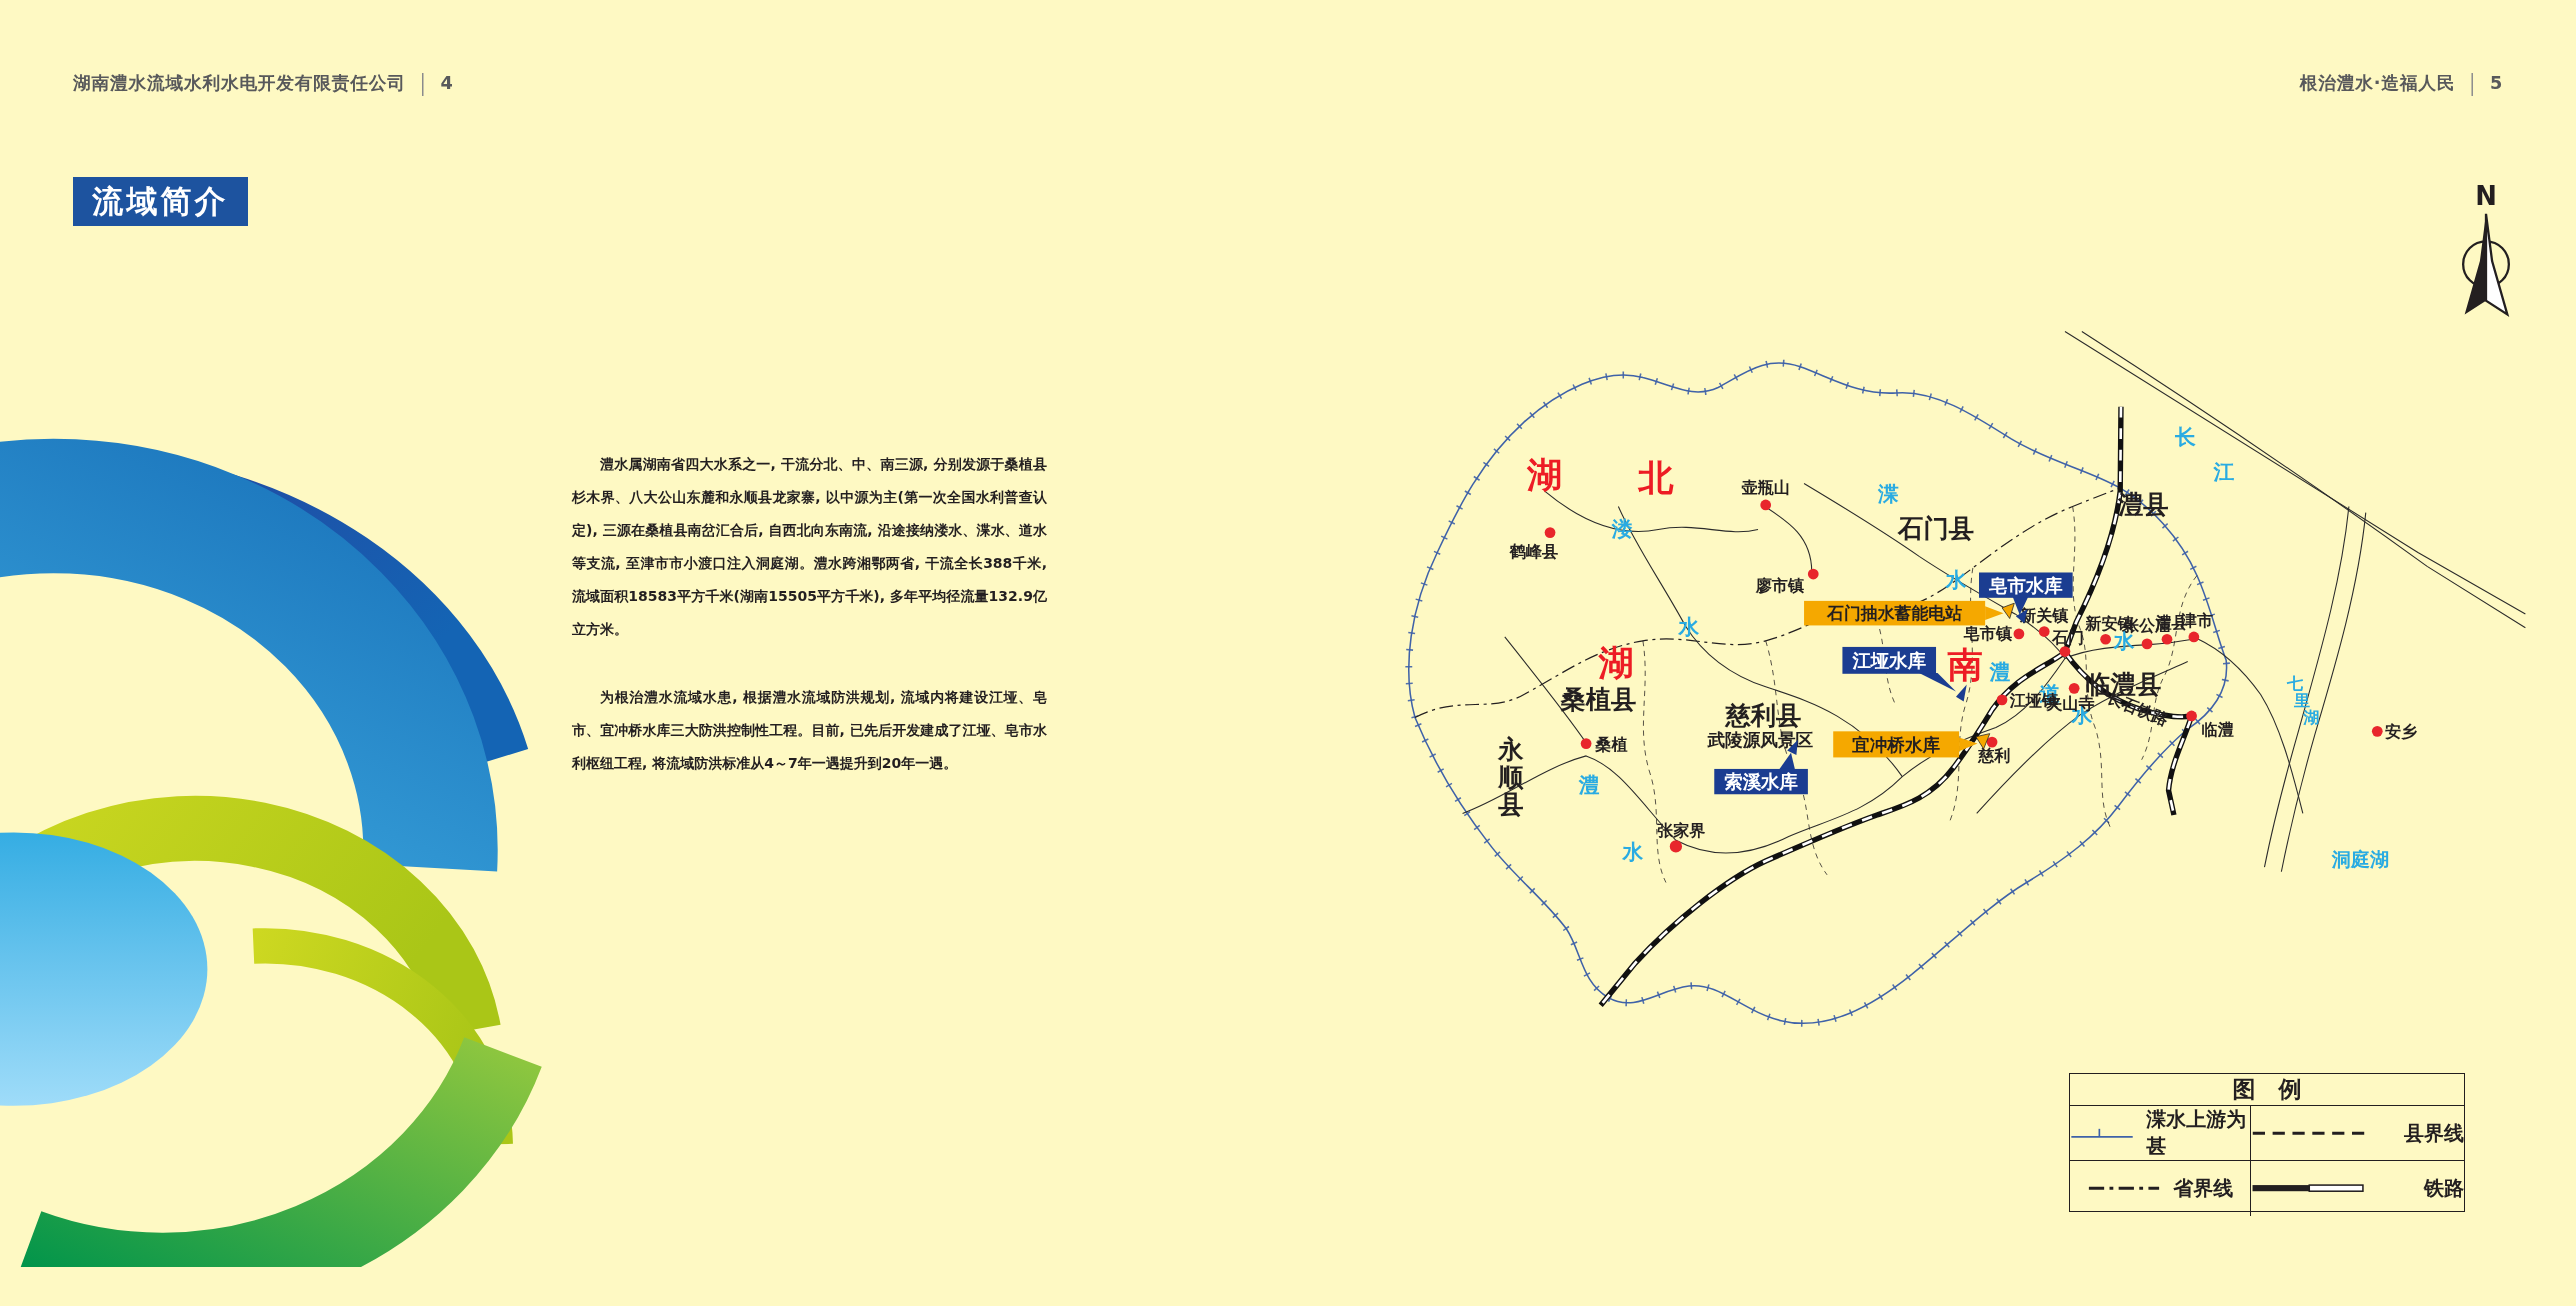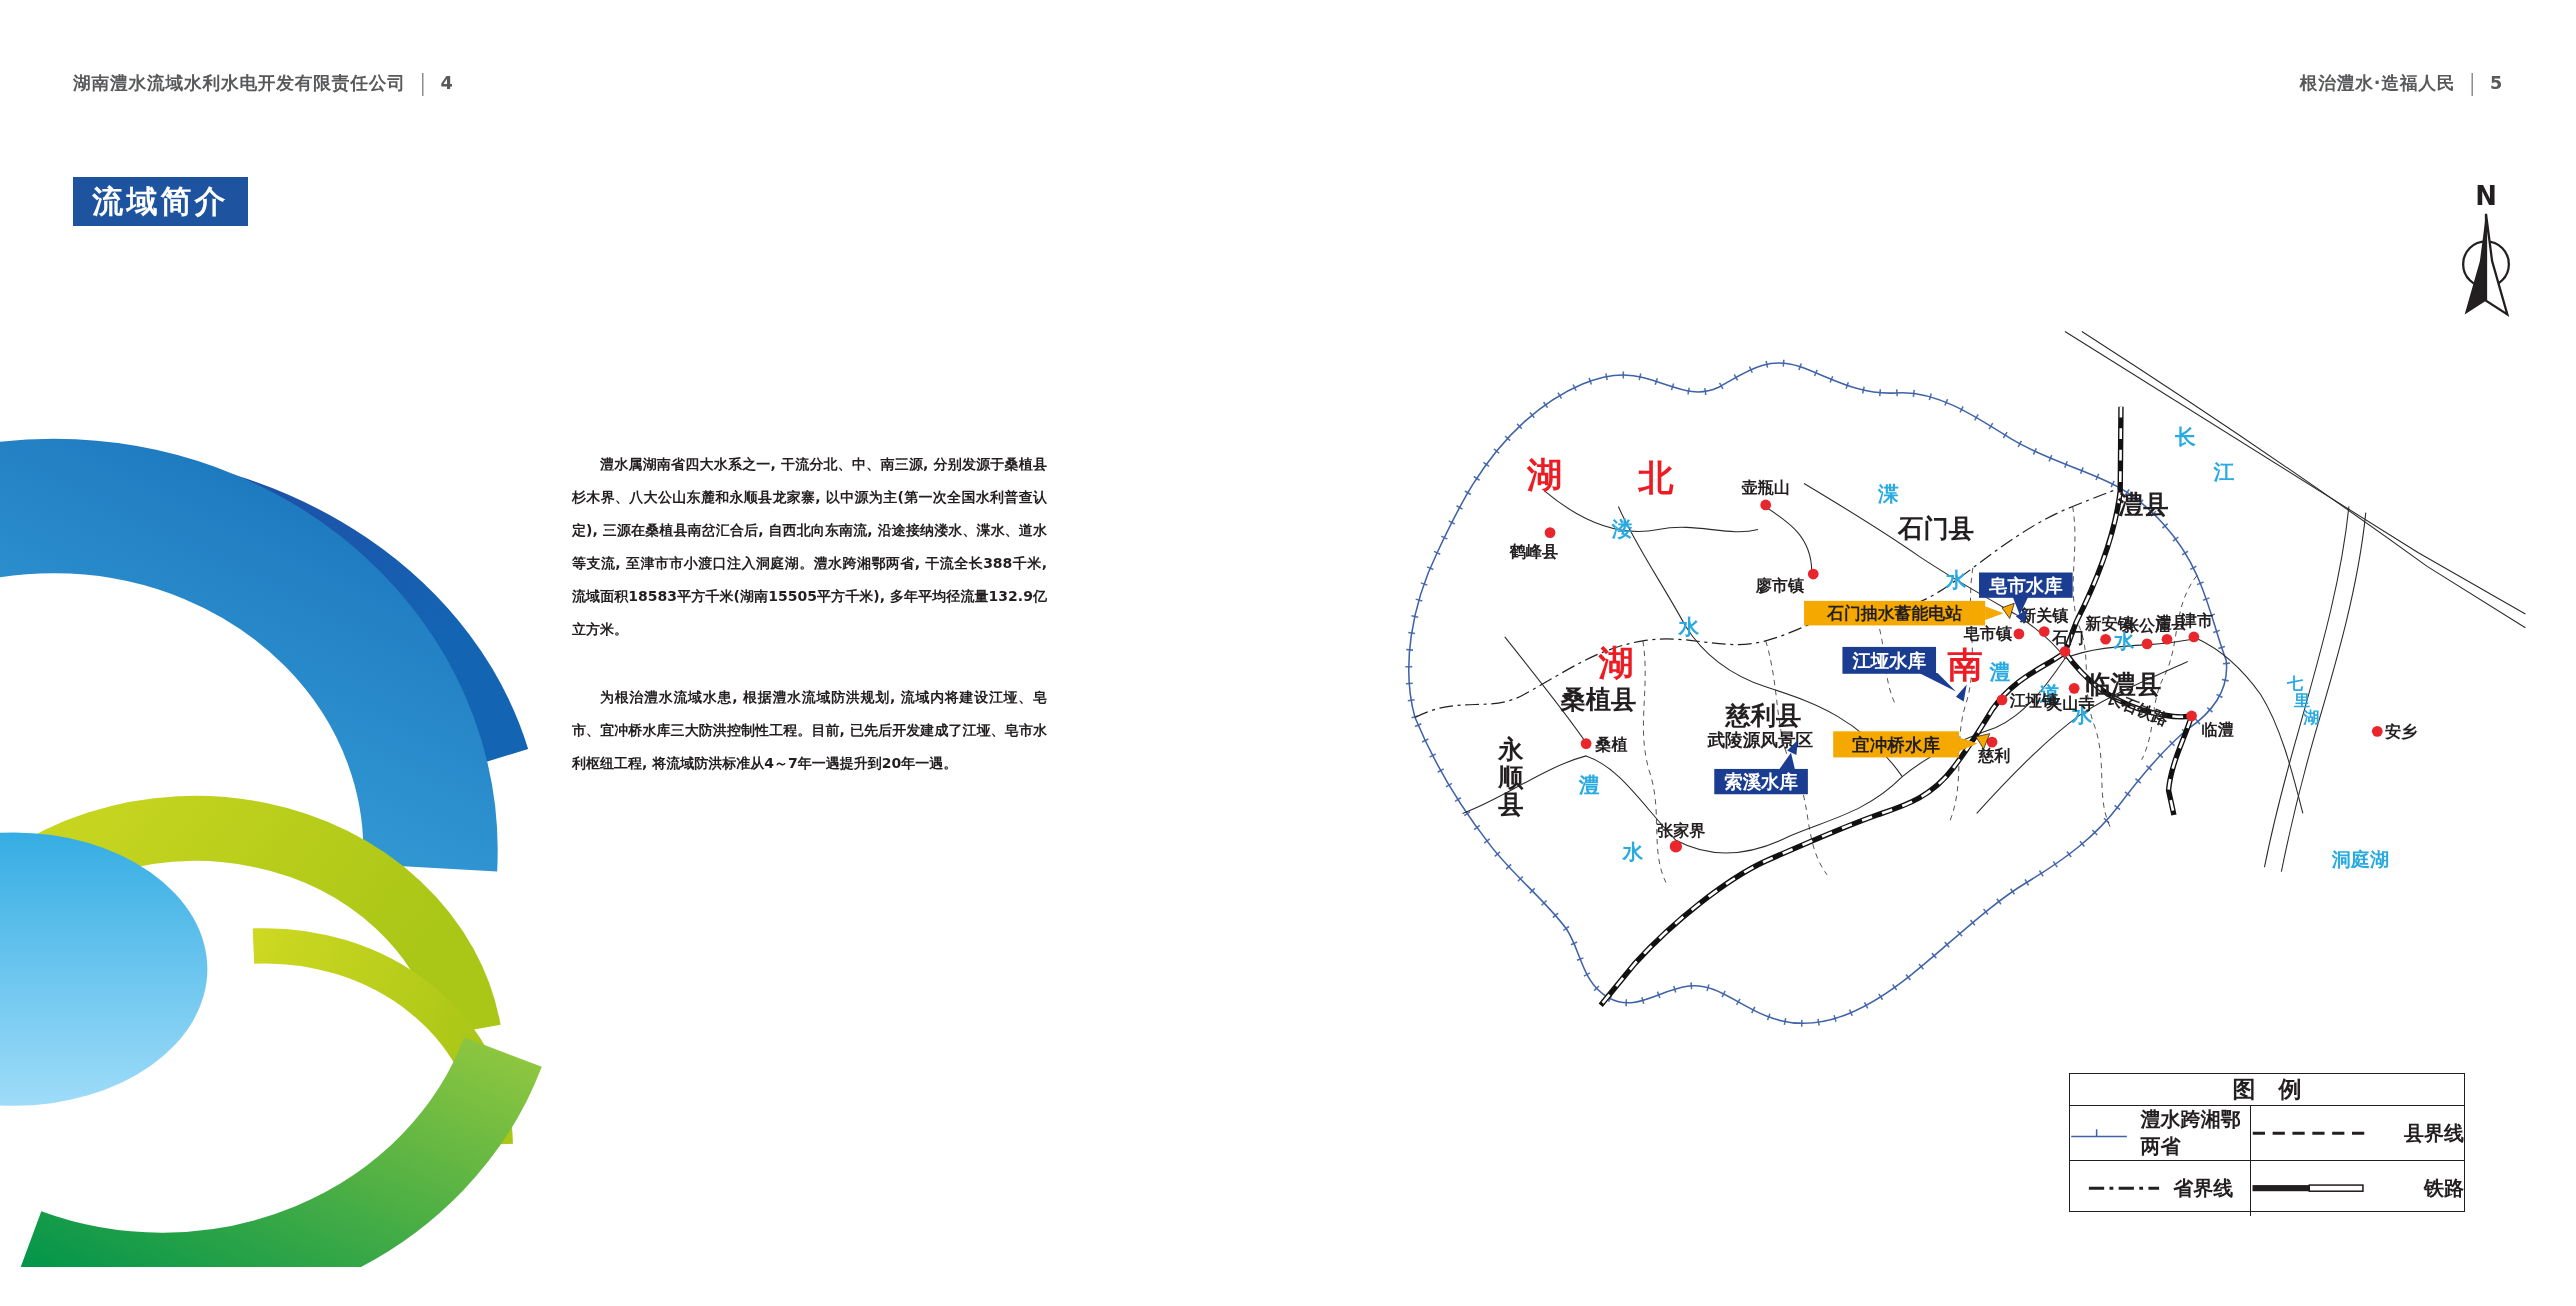--- a/index.html
+++ b/index.html
@@ -1,16 +1,16 @@
 <!DOCTYPE html>
 <html style="font-size:12.3px"><head>
 <meta charset="utf-8">
 <style>
   html,body{margin:0;padding:0;background:#888;}
-  .sheet{position:relative;width:2576px;height:1306px;background:#ffffff;overflow:hidden;
+  .sheet{position:relative;width:2576px;height:1306px;background:#fef9c3;overflow:hidden;
          font-family:"DejaVu Sans","Liberation Sans",sans-serif;color:#231f20;}
   
   .hdr{position:absolute;top:71px;font-size:17.7px;font-weight:700;color:#58595b;letter-spacing:0.8px;}
   .hdr .bar{display:inline-block;margin:0 14px;color:#8a8b8d;font-weight:400;transform:scaleY(1.3);}
   .hdr-left{left:73px;}
   .hdr-right{right:73px;text-align:left;}
   
   .section-title{position:absolute;left:73px;top:177px;width:175px;height:49px;background:#1d539f;
     color:#fff;font-size:31px;font-weight:700;display:flex;align-items:center;justify-content:center;
     letter-spacing:3.1px;text-align:right;}
@@ -246,21 +246,21 @@
   </svg>
 
   <div class="legend">
     <div class="legend-title">图例</div>
     <div class="legend-grid">
       <div class="legend-cell">
         <svg width="74" height="17" viewBox="0 0 96 22">
           <line x1="2" y1="16" x2="94" y2="16" stroke="#3f62a8" stroke-width="2.5"></line>
           <line x1="44" y1="16" x2="44" y2="4" stroke="#3f62a8" stroke-width="2.5"></line>
         </svg>
-        <span class="legend-label">澧水跨湘鄂两省</span>
+        <span class="legend-label">渫水上游为甚</span>
       </div>
       <div class="legend-cell">
         <svg width="115" height="10.7" viewBox="0 0 150 14">
           <line x1="2" y1="7" x2="148" y2="7" stroke="#231f20" stroke-width="4" stroke-dasharray="16 10"></line>
         </svg>
         <span class="legend-label">县界线</span>
       </div>
       <div class="legend-cell">
         <svg width="74" height="10.7" viewBox="0 0 96 14">
           <line x1="2" y1="7" x2="94" y2="7" stroke="#231f20" stroke-width="4" stroke-dasharray="20 7 5 7"></line>

